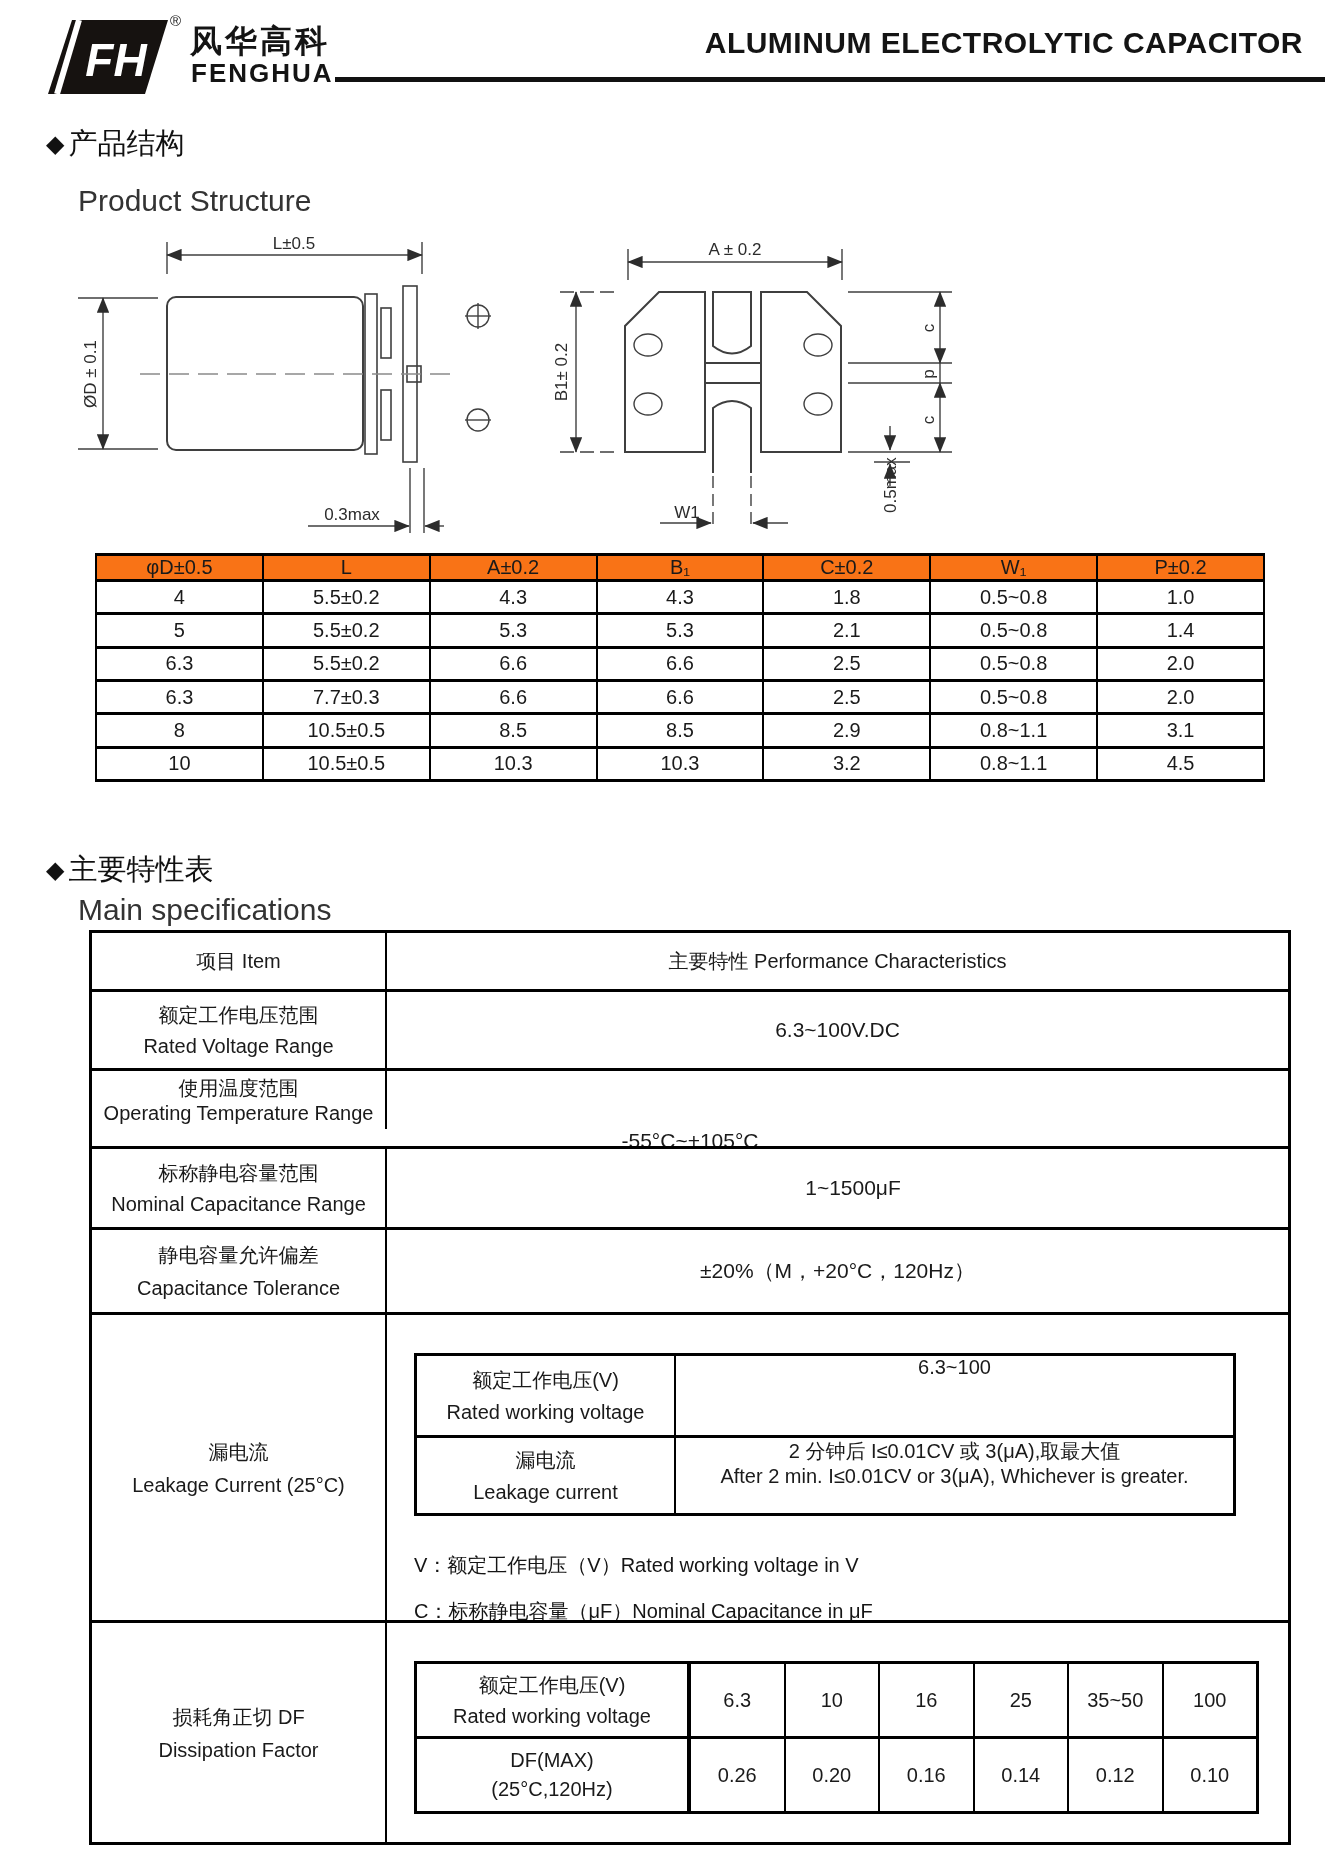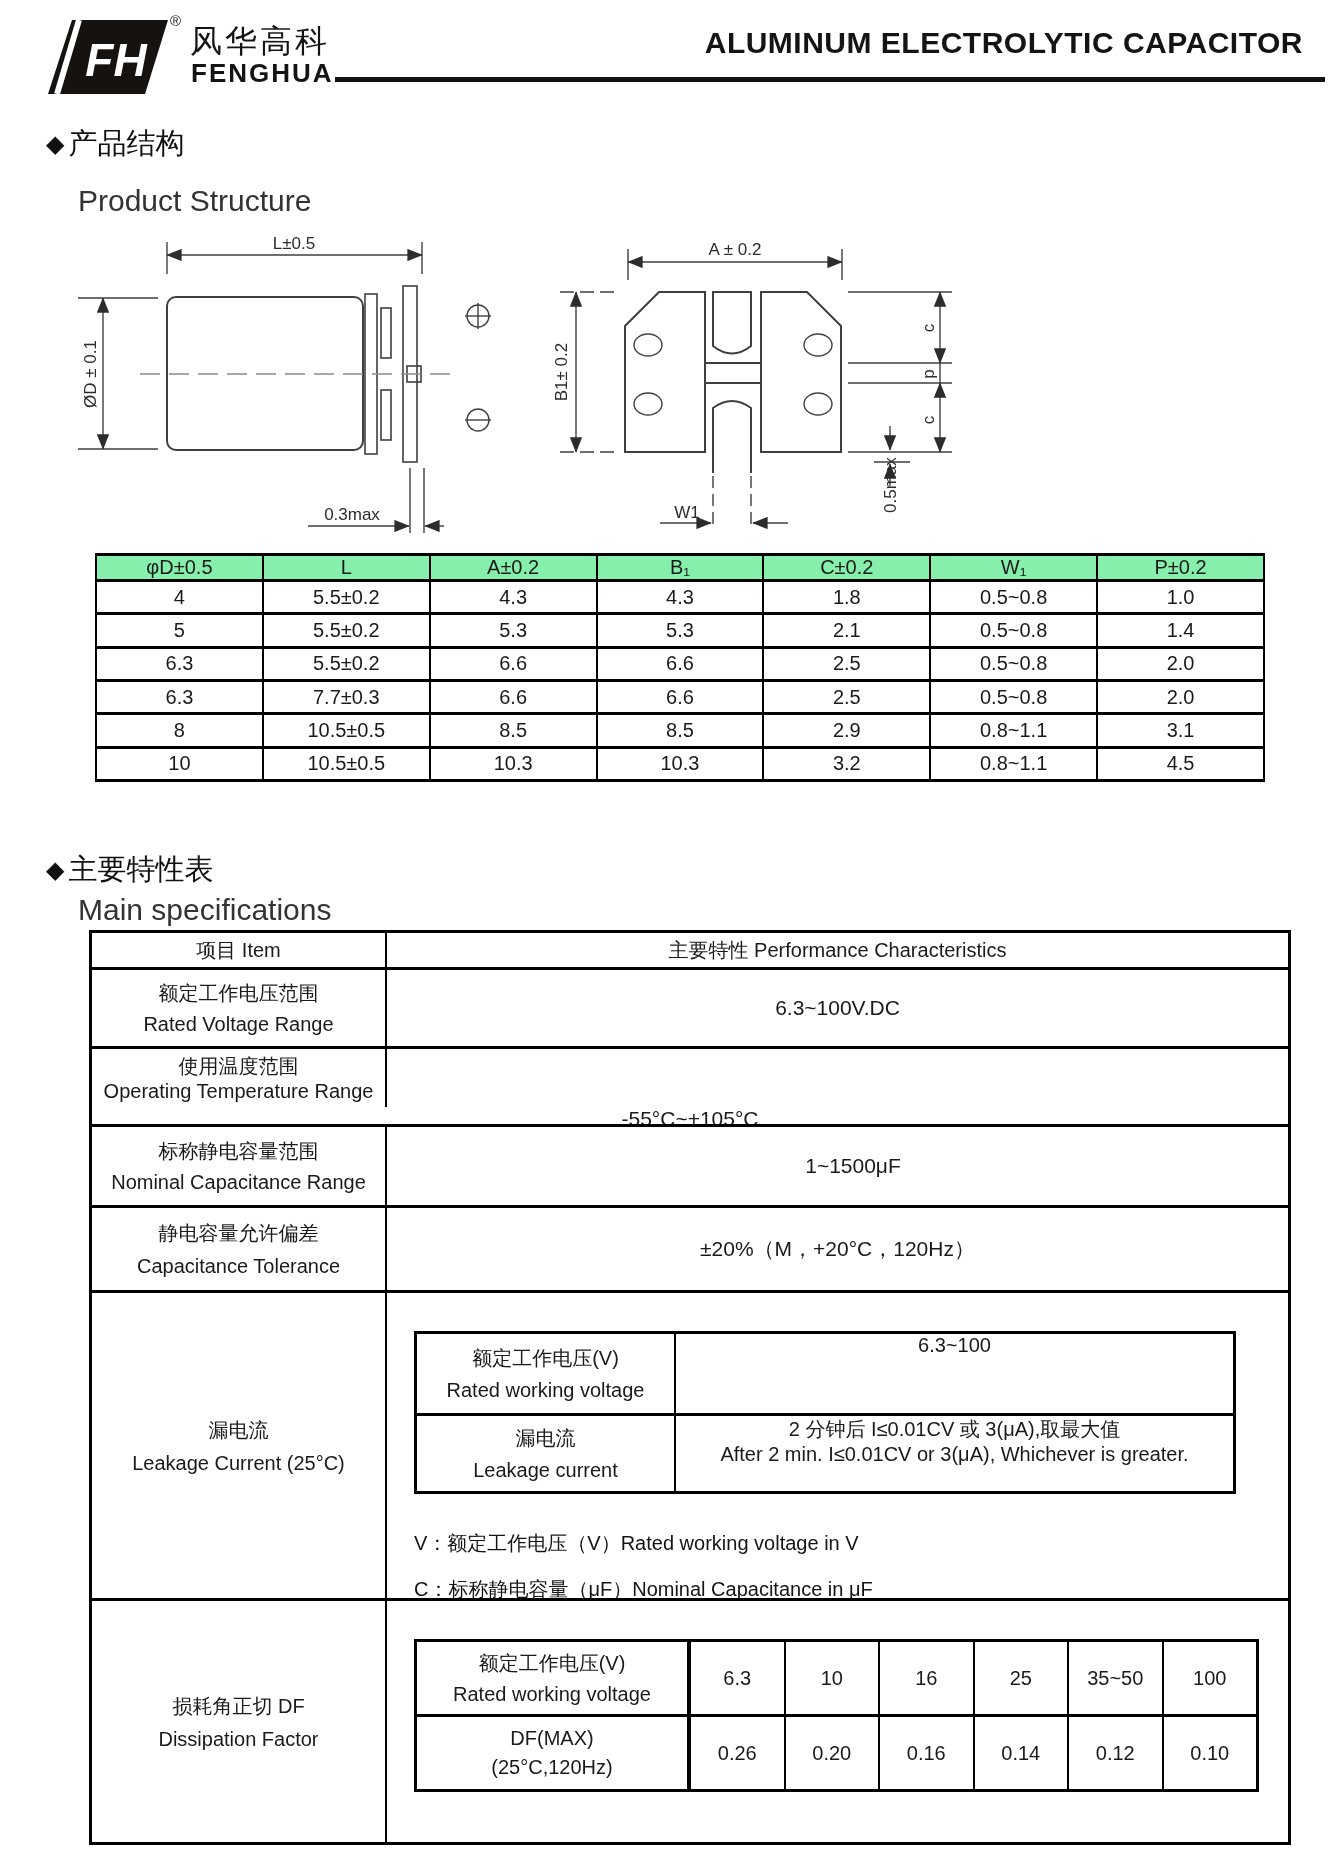--- a/index.html
+++ b/index.html
@@ -3,21 +3,21 @@
 <meta charset="utf-8">
 <style>
   * { margin:0; padding:0; box-sizing:border-box; }
   html,body { background:#ffffff; }
   body { font-family:"Liberation Sans","DejaVu Sans",sans-serif; color:#1a1a1a; }
   .page { position:relative; width:1343px; height:1876px; background:#fff; overflow:hidden; }
 
   
   .logo-mark { position:absolute; left:48px; top:18px; width:120px; height:78px; }
   .logo-reg { position:absolute; left:170px; top:12px; font-size:15px; color:#1a1a1a; }
-  .logo-cn { position:absolute; left:190px; top:20px; font-size:32px; font-weight:normal; letter-spacing:3px; color:#141414; }
+  .logo-cn { position:absolute; left:190px; top:20px; font-size:32px; font-weight:bold; letter-spacing:3px; color:#141414; }
   .logo-en { position:absolute; left:191px; top:58px; font-size:26px; font-weight:bold; letter-spacing:2px; color:#141414; }
   .doc-title { position:absolute; right:40px; top:26px; font-size:30px; font-weight:bold; letter-spacing:0.5px; color:#141414; }
   .header-rule { position:absolute; left:335px; top:77px; width:990px; height:5px; background:#111; }
 
   
   .sec-head { position:absolute; left:46px; font-size:29px; color:#111; display:flex; align-items:center; gap:4px; }
   .sec-head .diamond { font-size:24px; }
   .sec-sub { position:absolute; left:78px; font-size:30px; color:#333; }
   .sec1-head { top:124px; }
   .sec1-sub { top:184px; }
@@ -25,33 +25,33 @@
   .sec2-sub { top:893px; }
 
   
   .diagram { position:absolute; left:0; top:228px; width:1343px; height:320px; }
   .diagram text { font-family:"Liberation Sans","DejaVu Sans",sans-serif; fill:#2c2c2c; font-size:17px; }
 
   
   .dim-table { position:absolute; left:95px; top:553px; width:1170px; height:229px;
                border-collapse:collapse; table-layout:fixed; text-align:center; }
   .dim-table th, .dim-table td { border:2px solid #000; border-top-width:3px; border-bottom-width:3px; font-size:20px; font-weight:normal; }
-  .dim-table th { background:#86efac; }
+  .dim-table th { background:#f97316; }
 
   
   .spec-table { position:absolute; left:89px; top:930px; width:1202px; height:915px;
                 border:3px solid #000; display:flex; flex-direction:column; background:#fff; }
   .srow { display:flex; border-top:3px solid #000; flex-shrink:0; }
   .srow:first-child { border-top:none; }
   .scol1 { width:295px; border-right:2px solid #000; display:flex; flex-direction:column;
            justify-content:space-evenly; align-items:center; text-align:center; font-size:20px; padding:4px 6px; }
   .scol1.tight { justify-content:center; gap:8px; }
   .scol2 { flex:1; display:flex; align-items:center; justify-content:center; font-size:21px; }
   .scol2.block { display:block; }
-  .srow-header { height:34px; }
+  .srow-header { height:56px; }
   .srow-header .scol1, .srow-header .scol2 { justify-content:center; font-size:20px; }
   .srow-v { height:79px; } .srow-t { height:78px;flex-direction:column; } .srow-c { height:81px;gap:31px; } .srow-tol { height:85px; }
   .srow-leak { height:308px; } .srow-df { flex:1; }
 
   .nest-wrap { padding:38px 0 0 27px; }
   .ntable { border:3px solid #000; background:#fff; }
   .ntable-leak { width:822px; }
   .ntable-df { width:845px; }
   .nrow { display:flex; border-top:3px solid #000; }
   .nrow:first-child { border-top:none; }

